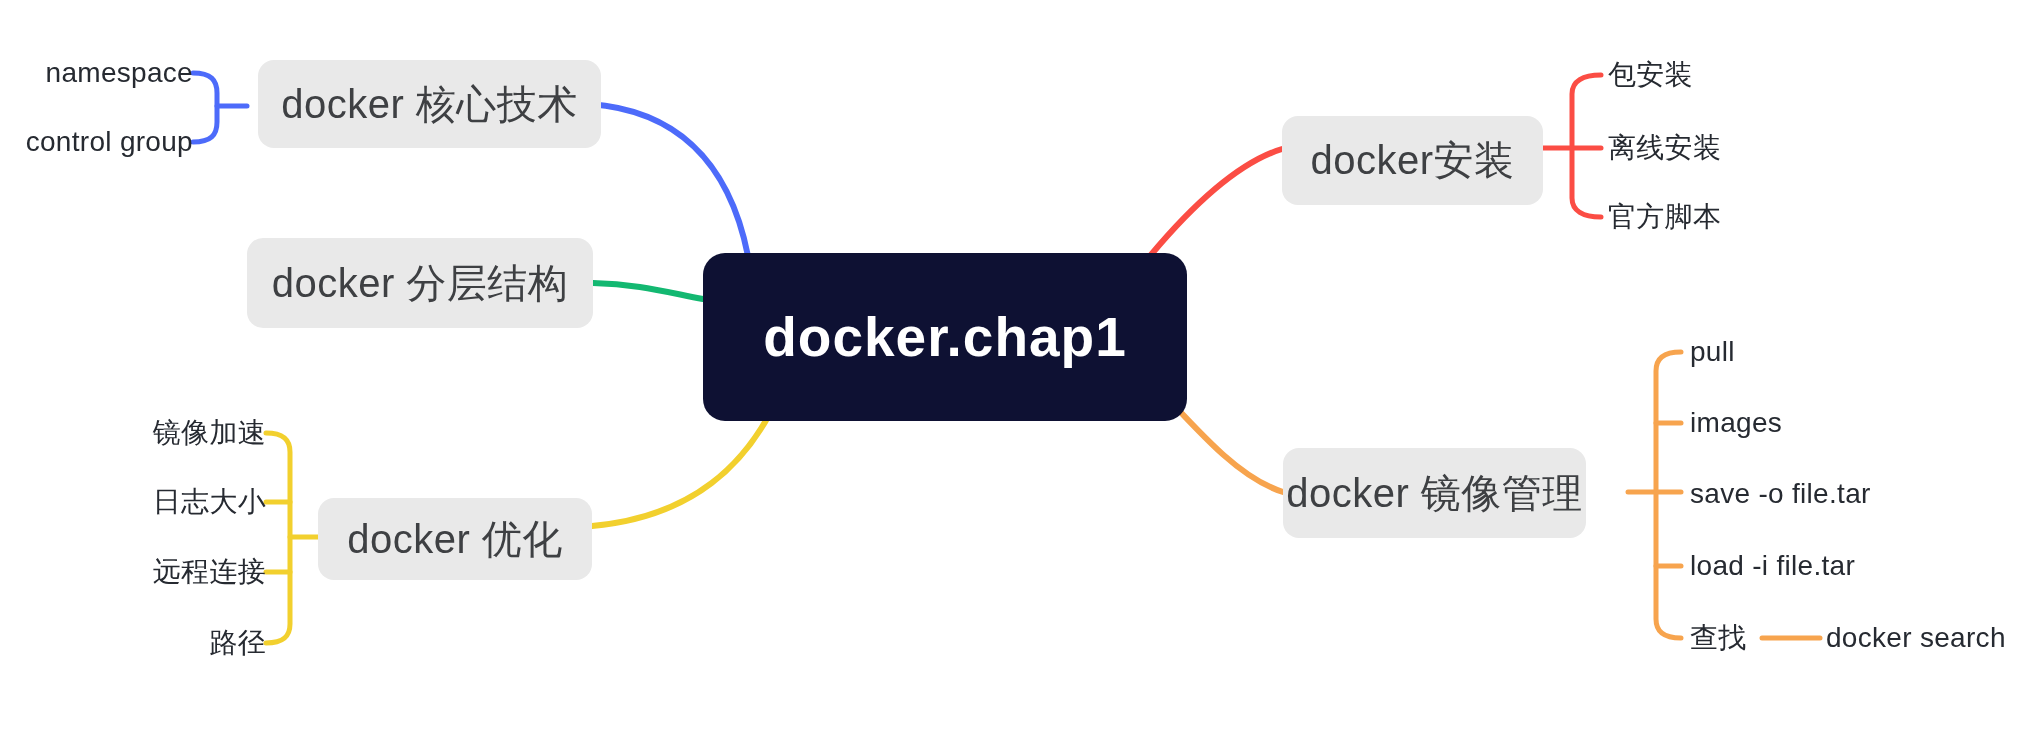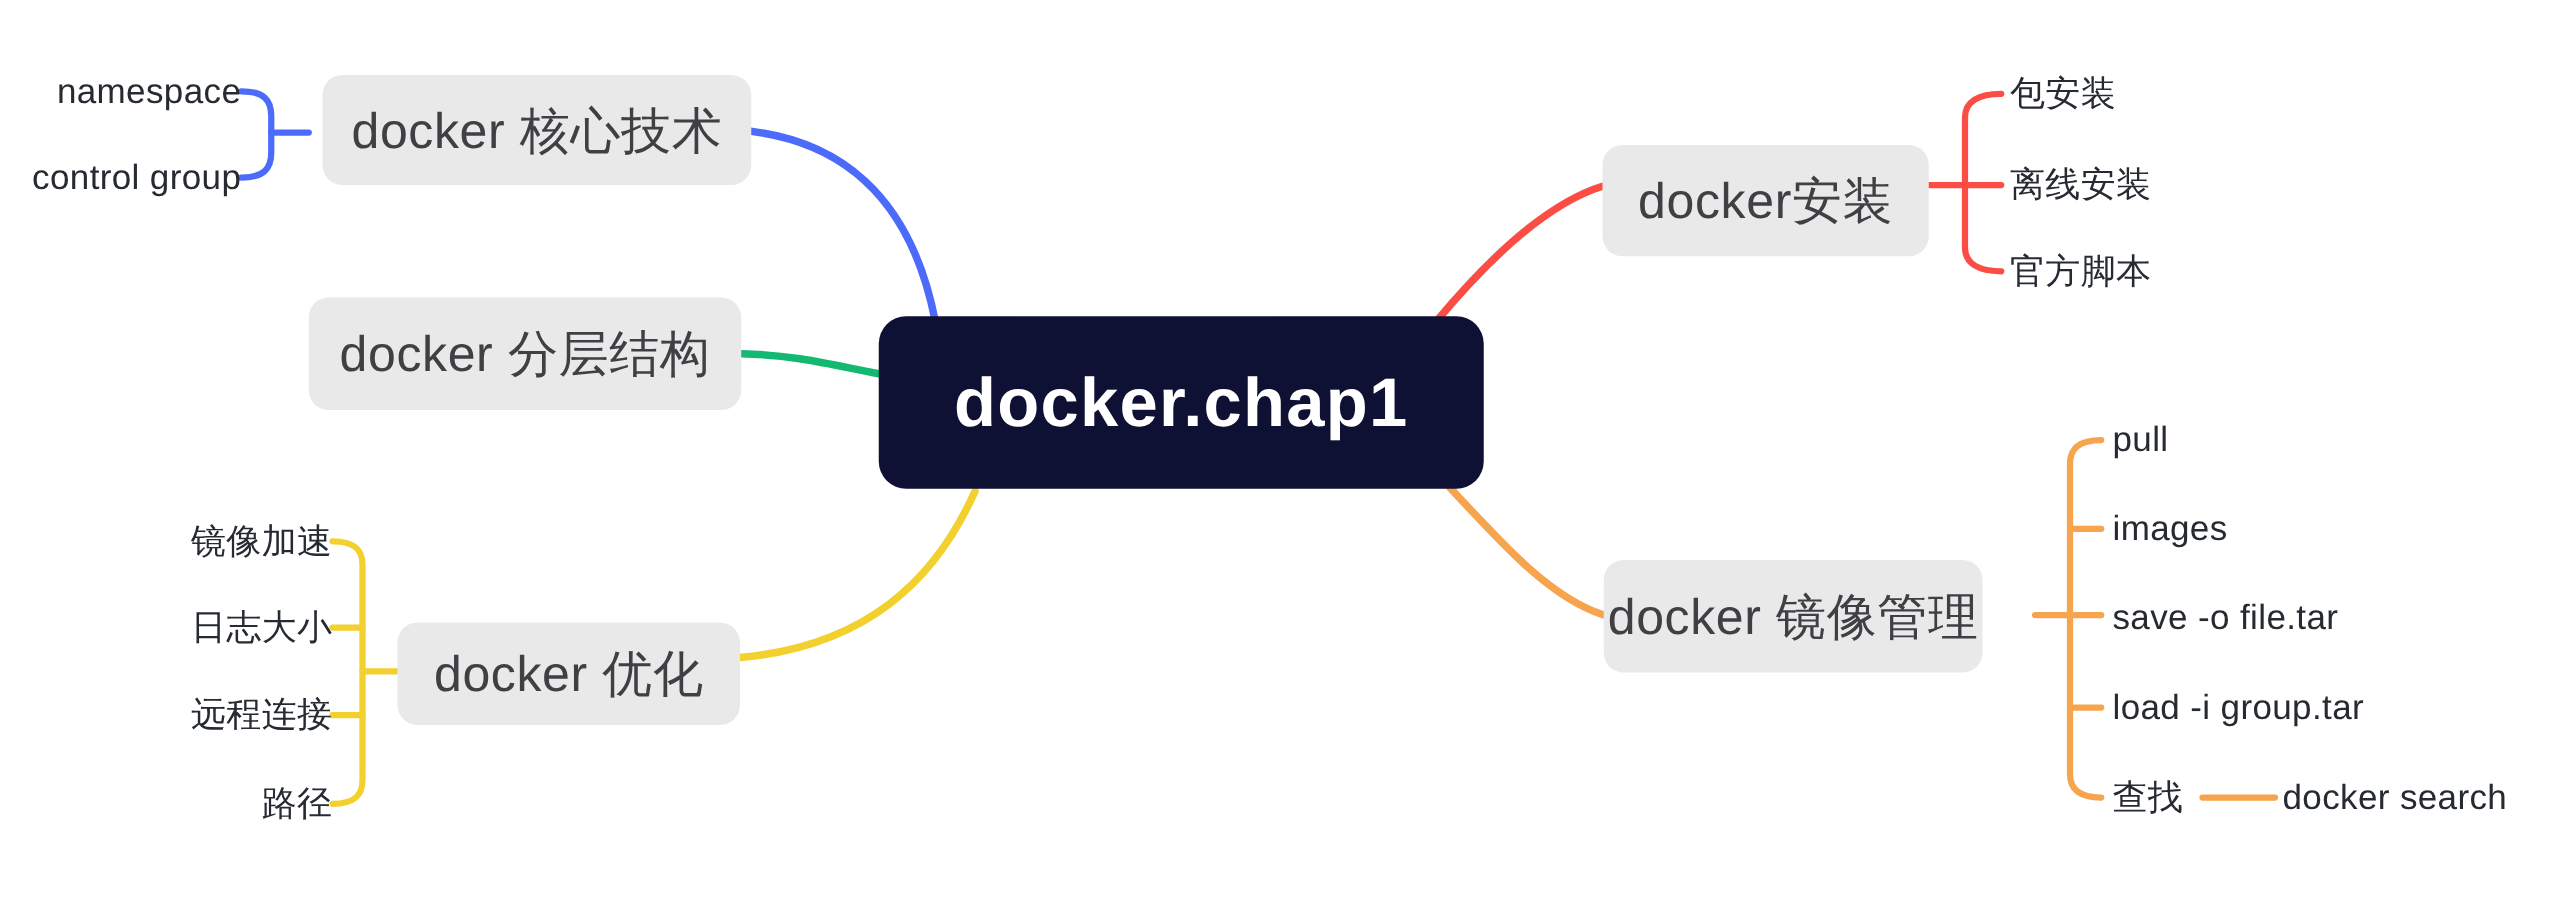--- a/index.html
+++ b/index.html
@@ -69,21 +69,21 @@
     <path class="bracket s-red" d="M1601,75 C1583,75 1572,81 1572,94 L1572,198 C1572,211 1583,217 1601,217"></path>
     <path class="bracket s-red" d="M1543,148 L1601,148"></path>
 
     <path class="bracket s-orange" d="M1681,352 C1663,352 1656,359 1656,371 L1656,619 C1656,631 1663,638 1681,638"></path>
     <path class="bracket s-orange" d="M1656,423 L1681,423"></path>
     <path class="bracket s-orange" d="M1656,566 L1681,566"></path>
     <path class="bracket s-orange" d="M1628,492 L1681,492"></path>
     <path class="bracket s-orange" d="M1762,638 L1820,638"></path>
   </svg>
 
-  <div class="node central" style="left:703px;top:253px;width:484px;height:138px;">docker.chap1</div>
+  <div class="node central" style="left:703px;top:253px;width:484px;height:168px;">docker.chap1</div>
 
   <div class="node" style="left:247px;top:60px;width:343px;height:88px;margin-left:11px;">docker 核心技术</div>
   <div class="node" style="left:318px;top:498px;width:274px;height:82px;">docker 优化</div>
   <div class="node" style="left:247px;top:238px;width:346px;height:90px;">docker 分层结构</div>
   <div class="node" style="left:1282px;top:103px;width:261px;height:89px;margin-top:13px;">docker安装</div>
   <div class="node" style="left:1283px;top:448px;width:303px;height:90px;">docker 镜像管理</div>
 
   <div class="child" style="right:1848px;top:73px;">namespace</div>
   <div class="child" style="right:1848px;top:142px;">control group</div>
 
@@ -92,17 +92,17 @@
   <div class="child" style="right:1775px;top:572px;">远程连接</div>
   <div class="child" style="right:1775px;top:643px;">路径</div>
 
   <div class="child" style="left:1608px;top:75px;">包安装</div>
   <div class="child" style="left:1608px;top:148px;">离线安装</div>
   <div class="child" style="left:1608px;top:217px;">官方脚本</div>
 
   <div class="child" style="left:1690px;top:352px;">pull</div>
   <div class="child" style="left:1690px;top:423px;">images</div>
   <div class="child" style="left:1690px;top:494px;">save -o file.tar</div>
-  <div class="child" style="left:1690px;top:566px;">load -i group.tar</div>
+  <div class="child" style="left:1690px;top:566px;">load -i file.tar</div>
   <div class="child" style="left:1690px;top:638px;">查找</div>
   <div class="child" style="left:1826px;top:638px;">docker search</div>
 
 </div>
 
 </body></html>

